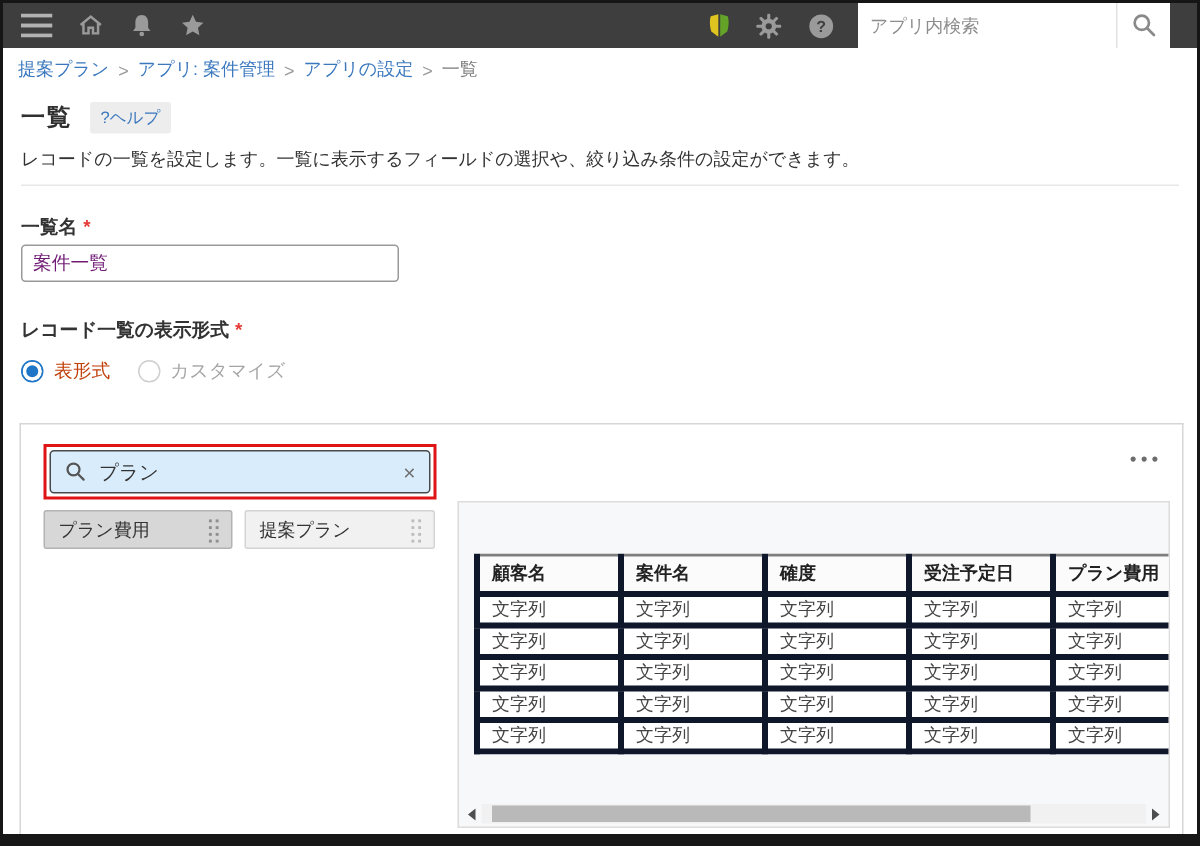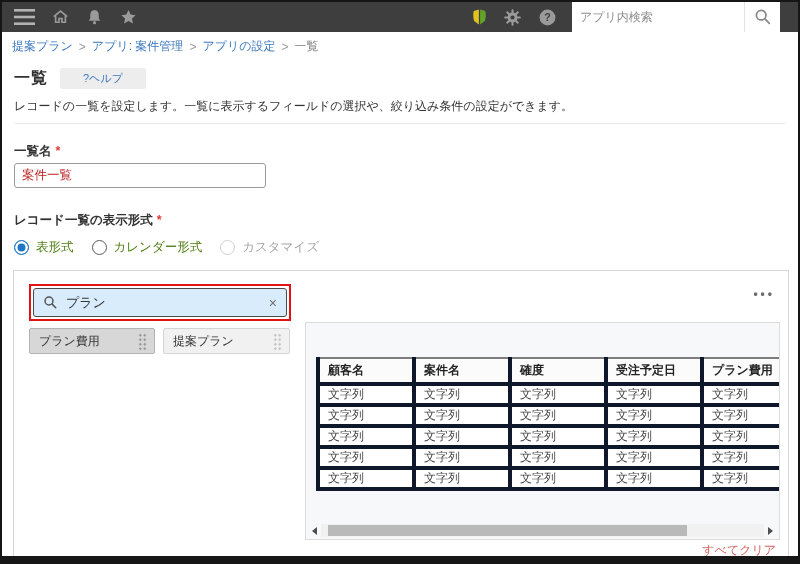--- a/index.html
+++ b/index.html
@@ -36,48 +36,48 @@
   
   .breadcrumb { position:absolute; left:10px; top:36px; font-size:12px; display:flex; gap:6px; align-items:center; }
   .bc-link { color:#3b78be; cursor:pointer; }
   .bc-sep { color:#9a9a9a; }
   .bc-current { color:#7e7e7e; }
 
   
   .title-row { position:absolute; left:12px; top:66px; display:flex; align-items:center; gap:12px; }
   .page-title { font-size:16px; font-weight:bold; color:#303030; letter-spacing:1px; }
   .help-badge {
-    font-size:11px; color:#3b78be; background:#ededed; padding:3px 23px; border-radius:2px; cursor:pointer;
+    font-size:11px; color:#3b78be; background:#ededed; padding:3px 7px; border-radius:2px; cursor:pointer;
   }
   .page-desc { position:absolute; left:12px; top:96px; font-size:12px; color:#333; }
   .divider { position:absolute; left:12px; right:12px; top:121px; height:1px; background:#e8e8e8; }
 
   
   .fld-label { position:absolute; left:12px; font-size:12.5px; font-weight:bold; color:#333;text-align:center; }
   .req { color:#e53935; margin-left:4px; font-weight:bold; }
   .txt-input {
     position:absolute; left:12px; top:161px; width:252px; height:25px;
-    border:1px solid #999; border-radius:3px; padding:0 7px; font-size:12.5px; color:#b91c1c;
+    border:1px solid #999; border-radius:3px; padding:0 7px; font-size:12.5px; color:#701a75;
     font-family:inherit; outline:none; background:#fff;
   }
   .radio-row { position:absolute; left:12px; top:237px; display:flex; align-items:center; gap:18px; }
   .radio-item { display:flex; align-items:center; gap:7px; cursor:pointer; }
   .radio-circle {
     width:15px; height:15px; border-radius:50%; background:#fff; border:1px solid #5a5a5a; flex:none;
   }
   .radio-circle.checked {
     border:1px solid #1f76c6; background:#1f76c6; box-shadow:inset 0 0 0 2.5px #fff;
   }
   .radio-circle.disabled { border-color:#cfcfcf; }
-  .radio-label { font-size:12.5px; color:#4d7c0f; }
+  .radio-label { font-size:12.5px; color:#c2410c; }
   .radio-item.disabled .radio-label { color:#a6a6a6; }
 
   
   .panel {
-    position:absolute; left:11px; top:268px; width:776px; bottom:0;
+    position:absolute; left:11px; top:280px; width:776px; bottom:0;
     border:1px solid #d6d6d6; border-bottom:none; background:#fff;
   }
 
   
   .redbox {
     position:absolute; left:15px; top:13px; width:262px; height:37px;
     border:2px solid #e01414; padding:2px;
   }
   .field-search {
     width:100%; height:100%; background:#d9ecfb; border:1px solid #4a4a4a; border-radius:3px;
@@ -237,24 +237,20 @@
 
   <div class="fld-label" style="top:210px;">
     <span>レコード一覧の表示形式</span><span class="req">*</span>
   </div>
 
   <div class="radio-row">
     <span class="radio-item">
       <span class="radio-circle checked"></span>
       <span class="radio-label">表形式</span>
     </span>
-    <span class="radio-item">
-      <span class="radio-circle"></span>
-      <span class="radio-label">カレンダー形式</span>
-    </span>
     <span class="radio-item disabled">
       <span class="radio-circle disabled"></span>
       <span class="radio-label">カスタマイズ</span>
     </span>
   </div>
 
   <div class="panel">
 
     <div class="redbox">
       <div class="field-search">

